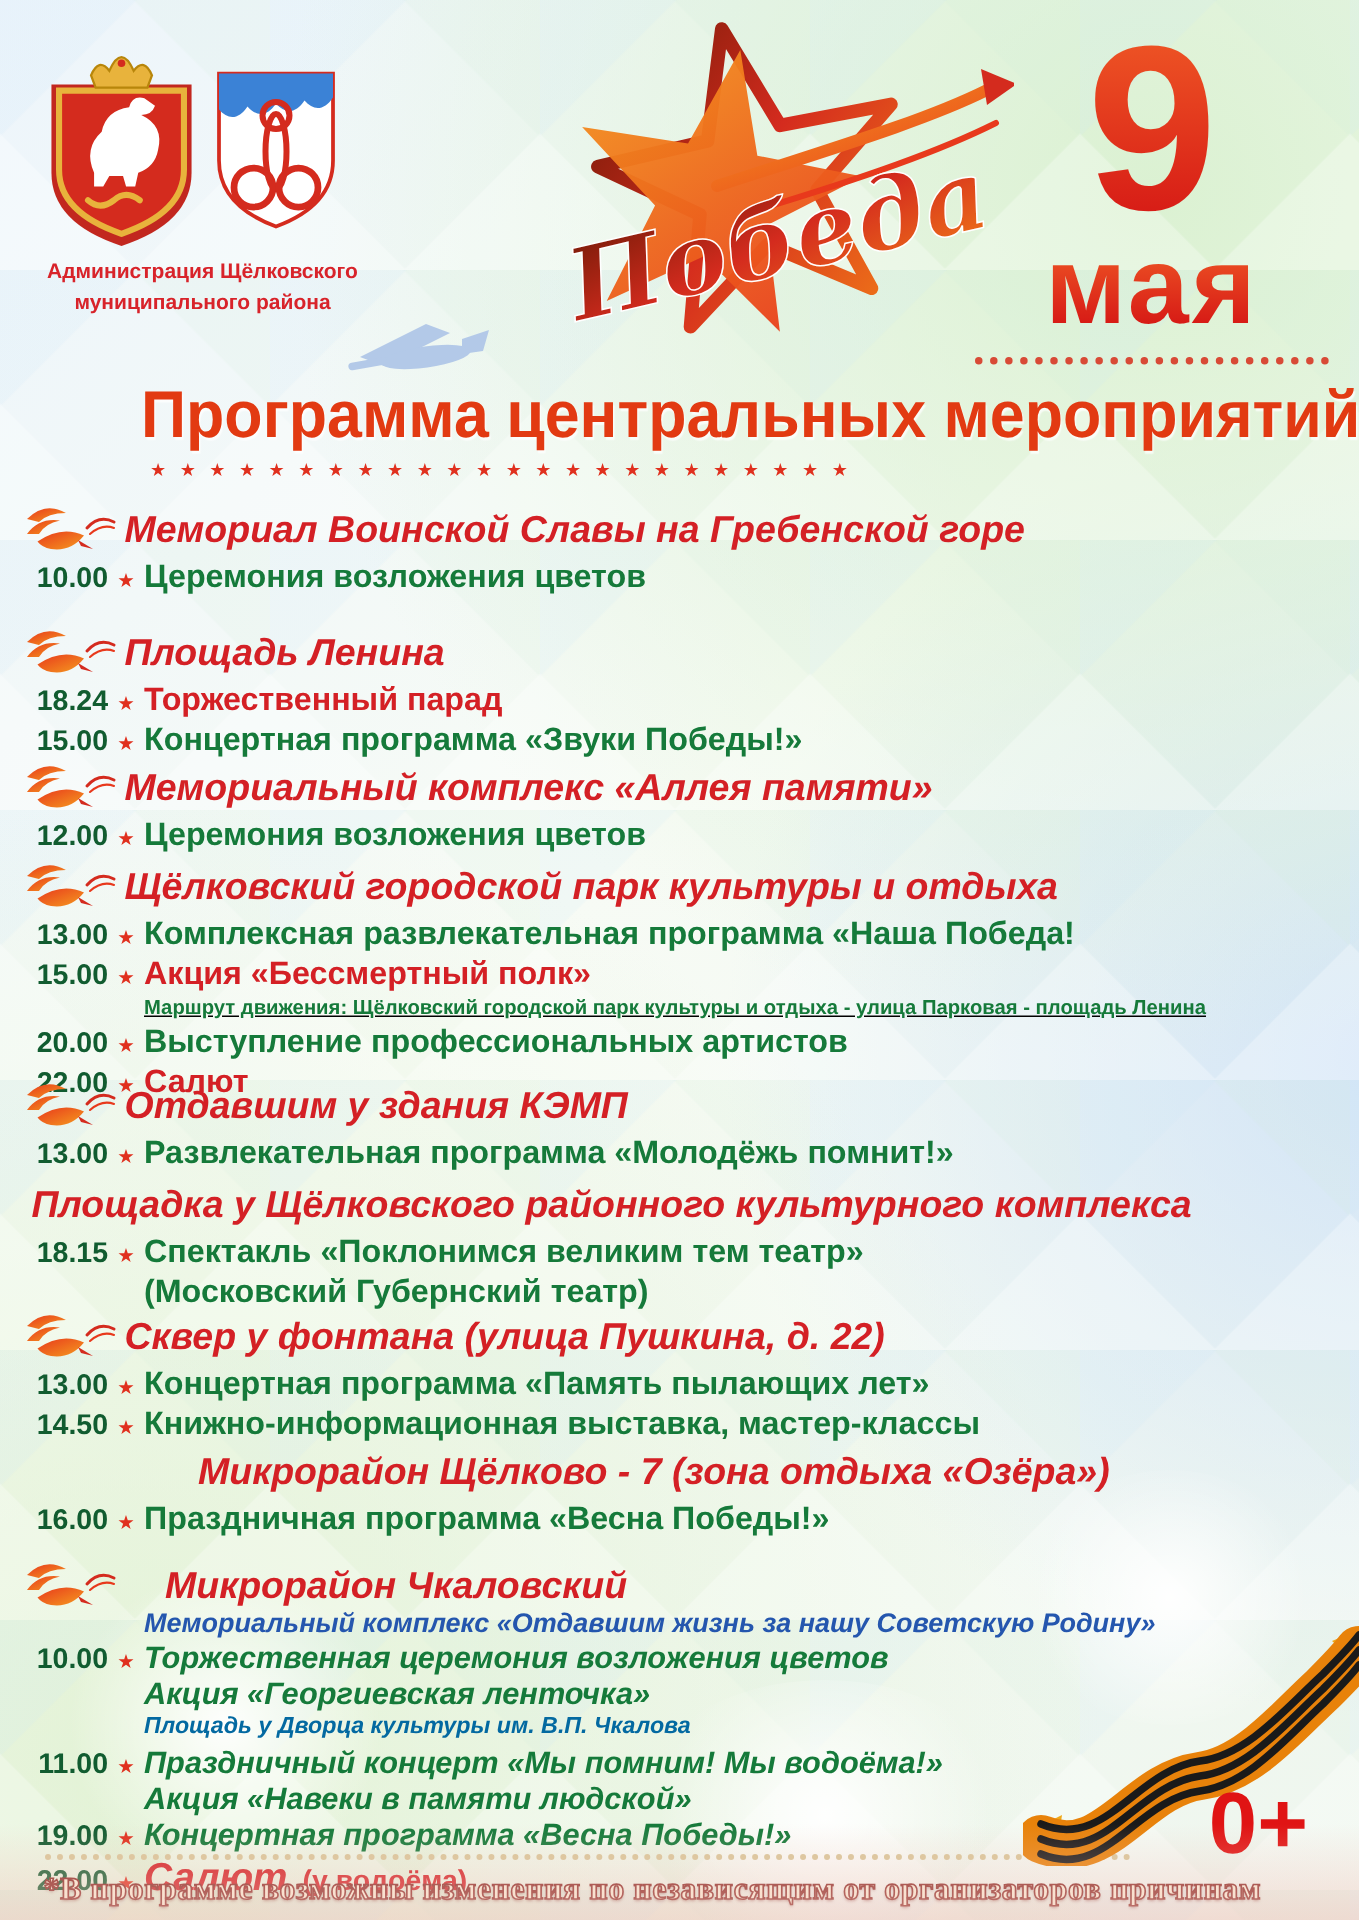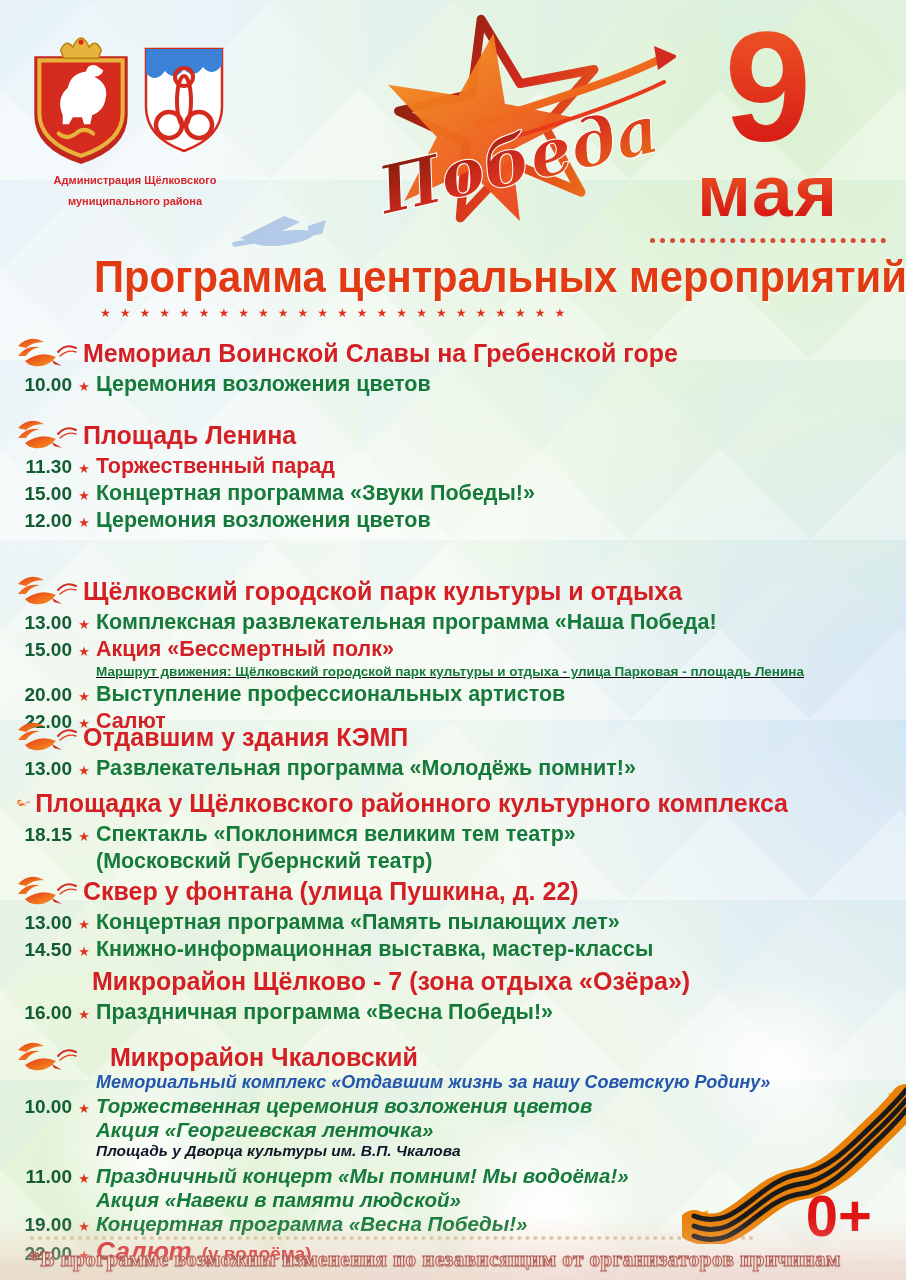--- a/index.html
+++ b/index.html
@@ -20,21 +20,21 @@
       linear-gradient(-135deg, rgba(205,232,214,.30) 25%, transparent 25.5%);
     background-size:180px 180px;}
   .blossom{position:absolute;border-radius:50%;pointer-events:none;
     background:radial-gradient(circle, rgba(255,255,255,.95), rgba(255,255,255,0) 70%);}
   .bottom-tint{position:absolute;left:0;bottom:0;width:100%;height:64px;pointer-events:none;
     background:linear-gradient(transparent, rgba(242,198,188,.55));}
 
   
   .emblems{position:absolute;left:30px;top:34px;display:flex;gap:10px;align-items:flex-start;}
   .admin-text{position:absolute;left:6px;top:170px;width:258px;text-align:center;
-    color:#d8232a;font-weight:bold;font-size:11px;line-height:21px;}
+    color:#d8232a;font-weight:bold;font-size:14px;line-height:21px;}
   .victory-logo{position:absolute;left:328px;top:0;}
   .date-block{position:absolute;right:18px;top:12px;width:240px;text-align:center;}
   .date-day{font-size:156px;line-height:148px;font-weight:bold;
     background:linear-gradient(180deg,#f05a26,#d41414);-webkit-background-clip:text;background-clip:text;color:transparent;}
   .date-month{font-size:73px;line-height:62px;font-weight:bold;letter-spacing:2px;
     background:linear-gradient(180deg,#f05a26,#d41414);-webkit-background-clip:text;background-clip:text;color:transparent;}
   .date-dots{margin:16px auto 0;width:236px;border-bottom:5px dotted #d84a36;}
   .plane{position:absolute;left:222px;top:208px;}
 
   .main-title{position:absolute;left:94px;top:252px;width:800px;
@@ -43,31 +43,31 @@
     text-shadow:1px 2px 1px rgba(255,255,255,.75);}
   .title-stars{position:absolute;left:100px;top:306px;color:#e0301e;font-size:12px;
     letter-spacing:9px;white-space:nowrap;}
 
   
   .schedule{position:absolute;left:16px;top:0;width:772px;}
   .section{position:absolute;left:0;width:100%;}
   .s1{top:336px}.s2{top:418px}.s3{top:508px}.s4{top:574px}.s5{top:720px}
   .s6{top:786px}.s7{top:874px}.s8{top:964px}.s9{top:1042px}
   .sec-header{display:flex;align-items:center;gap:5px;height:34px;margin-bottom:2px;}
-  .sec-title{color:#d42025;font-weight:bold;font-size:25px;white-space:nowrap;}
-  .s8 .sec-header{margin-left:76px;text-align:center;}
+  .sec-title{color:#d42025;font-weight:bold;font-size:25px;white-space:nowrap;font-style:italic;}
+  .s8 .sec-header{margin-left:116px;text-align:center;}
   .row{display:flex;align-items:baseline;min-height:27px;}
   .row .time{width:56px;flex-shrink:0;text-align:right;font-weight:bold;font-size:19px;color:#115c30;}
   .row .star{width:24px;flex-shrink:0;text-align:center;color:#e0301e;font-size:13px;}
   .row .text{font-weight:bold;font-size:21.5px;color:#157a3a;white-space:nowrap;}
   .row.style-red .text{color:#d42025;}
   .row.style-note{min-height:18px;text-decoration:underline;}
   .row.style-note .text{font-size:13.5px;color:#157a3a;}
   .row.style-blue .text{font-size:18.5px;color:#2456ae;}
-  .row.style-blue-small .text{font-size:16px;color:#0f172a;}
+  .row.style-blue-small .text{font-size:16px;color:#0369a1;}
   .row.style-salute .text{font-size:26px;color:#d42025;}
   .row .suffix{font-weight:bold;font-size:19px;color:#d42025;margin-left:10px;}
   .s9 .row{min-height:22px;}
   .s9 .sec-header{height:30px;margin-bottom:0;gap:32px;}
   .s9 .row .text{font-size:20.5px;font-style:italic;}
   .s9 .row.style-blue .text{font-size:18px;}
   .s9 .row.style-blue-small .text{font-size:15.5px;}
   .s9 .row.style-salute{min-height:30px;}
   .s9 .row.style-salute .text{font-size:26px;}
 
@@ -185,31 +185,48 @@
     <path d="M2,12 Q14,0 28,8 Q16,8 10,14 Z" fill="url(#bg1)"></path>
     <path d="M2,22 Q10,11 24,13 Q14,15 10,22 Z" fill="url(#bg1)"></path>
     <path d="M9,27 Q25,16 40,23 Q31,34 18,32 Q12,31 9,27 Z" fill="url(#bg1)"></path>
     <path d="M36,26 L46,32 L38,30 Z" fill="#d42b1e"></path>
     <path d="M42,18 Q50,9 60,14" fill="none" stroke="#d42b1e" stroke-width="2" stroke-linecap="round"></path>
     <path d="M44,22 Q52,15 60,18" fill="none" stroke="#e8391c" stroke-width="1.4" stroke-linecap="round"></path>
   </svg>
         <div class="sec-title">Площадь Ленина</div>
       </div>
       <div class="row style-red">
-        <span class="time">11.30</span>
+        <span class="time">18.24</span>
         <span class="star">★</span>
         <span class="text">Торжественный парад</span>
       </div>
       <div class="row style-green">
         <span class="time">15.00</span>
         <span class="star">★</span>
         <span class="text">Концертная программа «Звуки Победы!»</span>
       </div>
     </div>
     <div class="section s3">
+      <div class="sec-header">
+        <svg width="62" height="38" viewBox="0 0 62 38">
+    <defs>
+      <linearGradient id="bg1" x1="0" y1="0" x2="1" y2="1">
+        <stop offset="0" stop-color="#e8391c"></stop>
+              <stop offset="1" stop-color="#f59b1f"></stop>
+      </linearGradient>
+    </defs>
+    <path d="M2,12 Q14,0 28,8 Q16,8 10,14 Z" fill="url(#bg1)"></path>
+    <path d="M2,22 Q10,11 24,13 Q14,15 10,22 Z" fill="url(#bg1)"></path>
+    <path d="M9,27 Q25,16 40,23 Q31,34 18,32 Q12,31 9,27 Z" fill="url(#bg1)"></path>
+    <path d="M36,26 L46,32 L38,30 Z" fill="#d42b1e"></path>
+    <path d="M42,18 Q50,9 60,14" fill="none" stroke="#d42b1e" stroke-width="2" stroke-linecap="round"></path>
+    <path d="M44,22 Q52,15 60,18" fill="none" stroke="#e8391c" stroke-width="1.4" stroke-linecap="round"></path>
+  </svg>
+        <div class="sec-title">Мемориальный комплекс «Аллея памяти»</div>
+      </div>
       <div class="row style-green">
         <span class="time">12.00</span>
         <span class="star">★</span>
         <span class="text">Церемония возложения цветов</span>
       </div>
     </div>
     <div class="section s4">
       <div class="sec-header">
         <svg width="62" height="38" viewBox="0 0 62 38">
     <defs>

